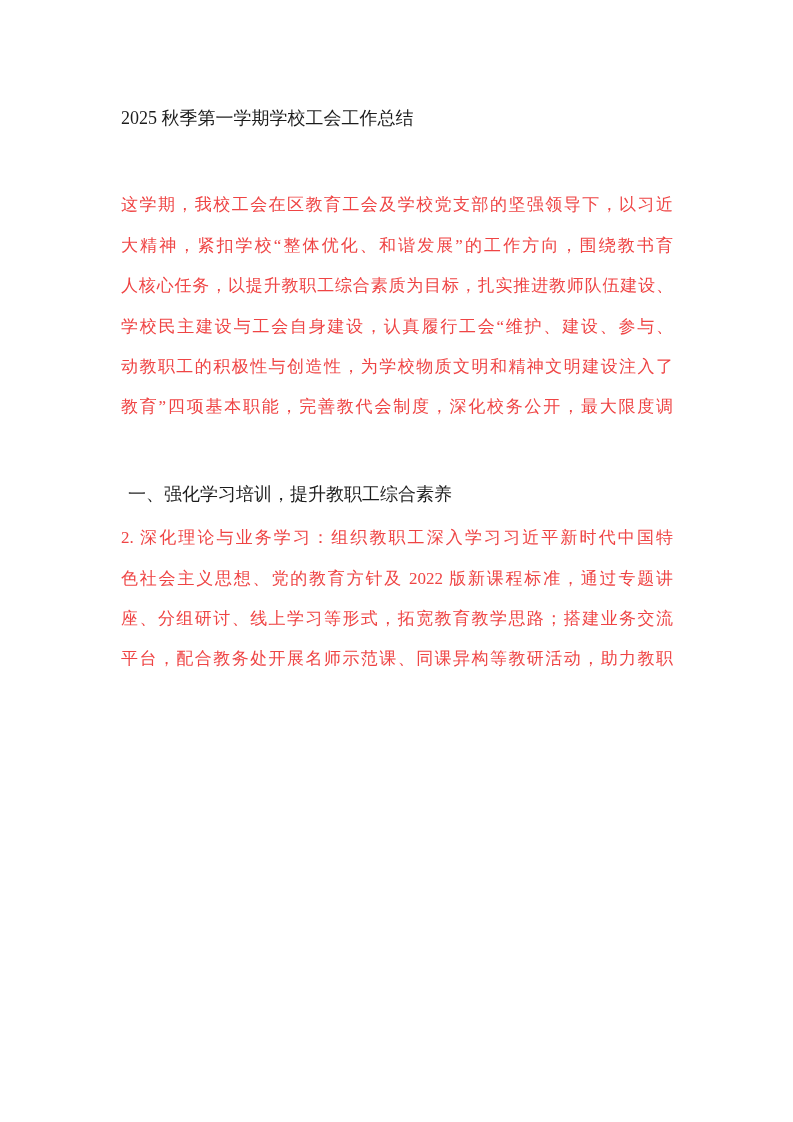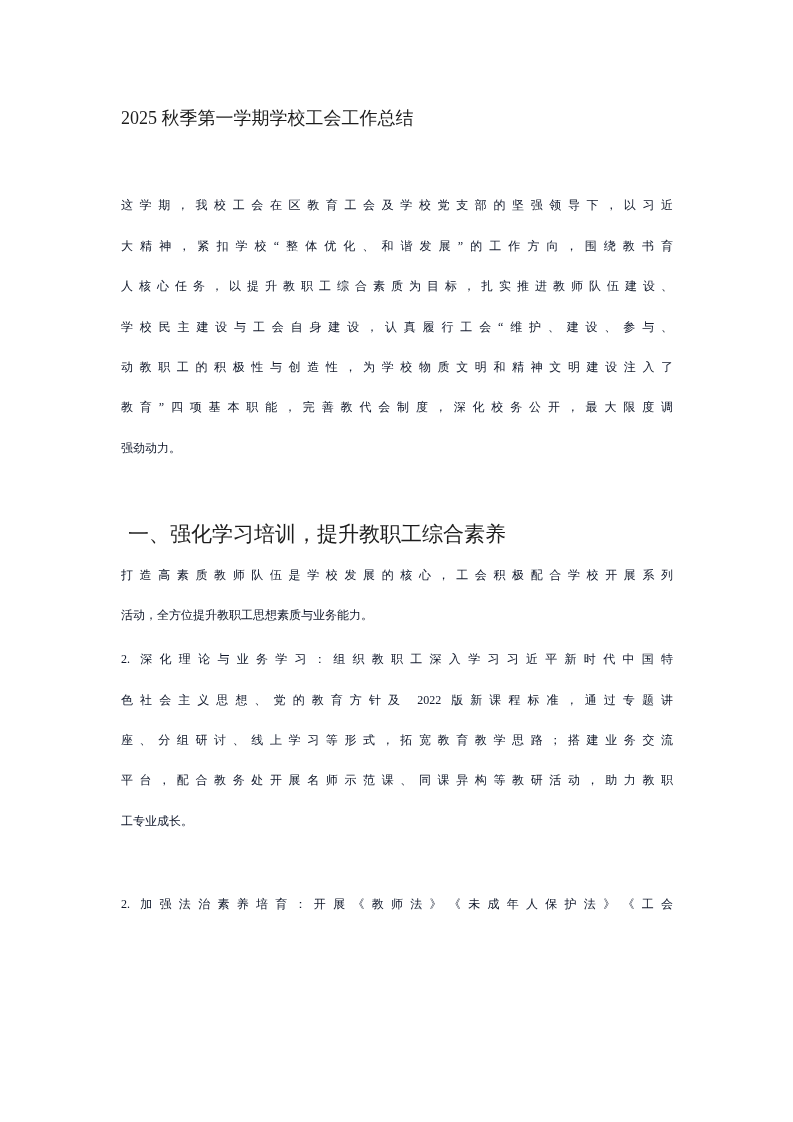--- a/index.html
+++ b/index.html
@@ -17,42 +17,42 @@
     box-sizing: border-box;
     width: 793px;
     height: 990px;
     background: #ffffff;
     padding: 98px 120px 0 121px;
     color: #1c1c1c;
   }
   .doc-line {
     height: 40.4px;
     line-height: 40.4px;
-    font-size: 12px;
+    font-size: 17px;
     white-space: nowrap;
-    color: #0f172a;
+    color: #ef4444;
   }
   .para .doc-line {
     white-space: normal;
   }
   
   .para .doc-line.j {
     text-align: justify;
     text-align-last: justify;
     text-justify: inter-ideograph;
   }
   .doc-title {
     height: 40.4px;
     line-height: 40.4px;
     font-size: 18px;
   }
   .section-heading {
     height: 40.4px;
     line-height: 40.4px;
-    font-size: 21px;
+    font-size: 18px;
     padding-left: 7px;
   }
   .spacer-title { height: 47px; }
   .spacer-section { height: 46px; }
   .spacer-item { height: 43px; }
   .item-offset { margin-top: 4px; }
 </style>
 </head>
 <body>
 
@@ -62,39 +62,32 @@
 
   <div class="spacer-title"></div>
 
   <div class="para">
       <div class="doc-line j">这学期，我校工会在区教育工会及学校党支部的坚强领导下，以习近</div>
       <div class="doc-line j">大精神，紧扣学校“整体优化、和谐发展”的工作方向，围绕教书育</div>
       <div class="doc-line j">人核心任务，以提升教职工综合素质为目标，扎实推进教师队伍建设、</div>
       <div class="doc-line j">学校民主建设与工会自身建设，认真履行工会“维护、建设、参与、</div>
       <div class="doc-line j">动教职工的积极性与创造性，为学校物质文明和精神文明建设注入了</div>
       <div class="doc-line j">教育”四项基本职能，完善教代会制度，深化校务公开，最大限度调</div>
-      <div class="doc-line">强劲动力。</div>
     </div>
 
   <div class="spacer-section"></div>
 
   <div class="section-heading">一、强化学习培训，提升教职工综合素养</div>
 
-  <div class="para">
-      <div class="doc-line j">打造高素质教师队伍是学校发展的核心，工会积极配合学校开展系列</div>
-      <div class="doc-line">活动，全方位提升教职工思想素质与业务能力。</div>
-    </div>
 
   <div class="para item-offset">
       <div class="doc-line j">2. 深化理论与业务学习：组织教职工深入学习习近平新时代中国特</div>
       <div class="doc-line j">色社会主义思想、党的教育方针及 2022 版新课程标准，通过专题讲</div>
       <div class="doc-line j">座、分组研讨、线上学习等形式，拓宽教育教学思路；搭建业务交流</div>
       <div class="doc-line j">平台，配合教务处开展名师示范课、同课异构等教研活动，助力教职</div>
-      <div class="doc-line">工专业成长。</div>
     </div>
 
   <div class="spacer-item"></div>
 
   <div class="para">
-      <div class="doc-line j">2. 加强法治素养培育：开展《教师法》《未成年人保护法》《工会</div>
     </div>
 
 </div>
 
 </body></html>

